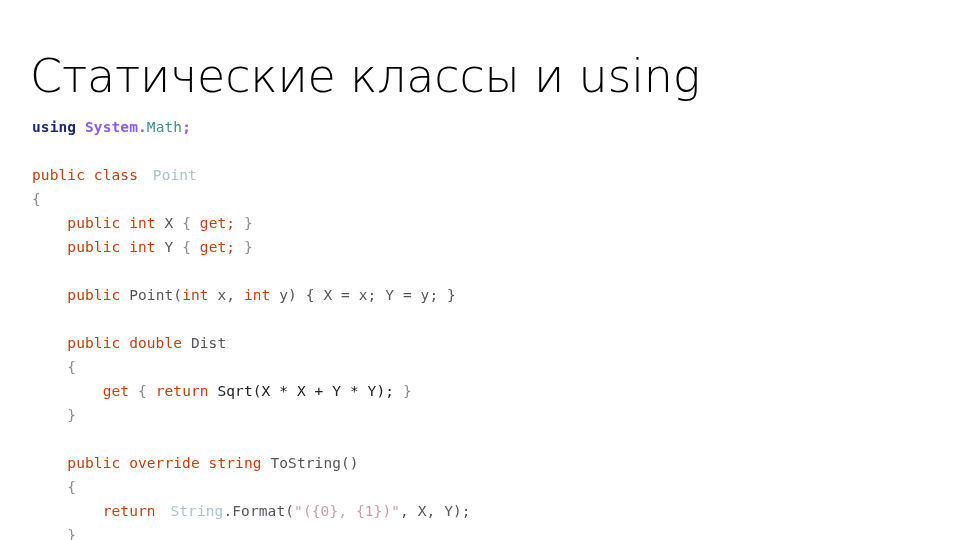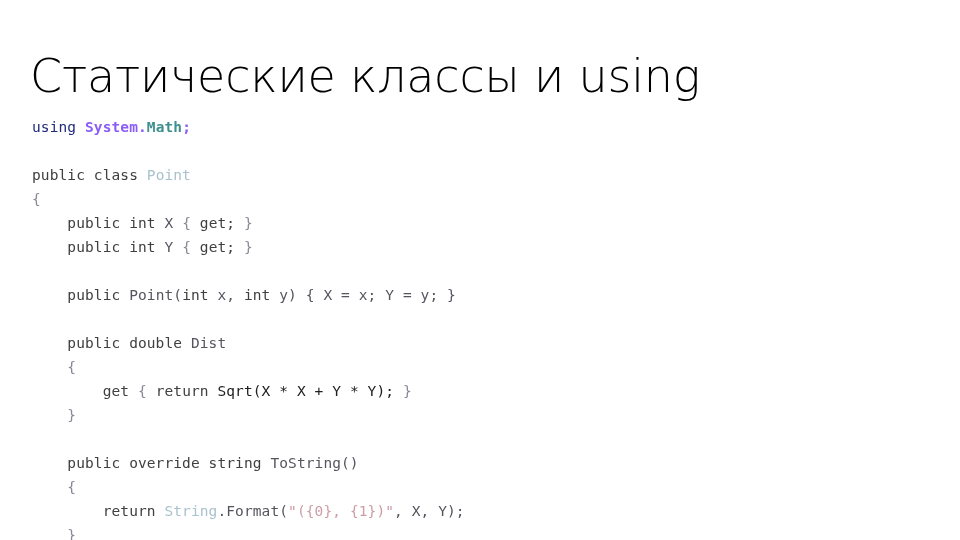--- a/index.html
+++ b/index.html
@@ -53,25 +53,25 @@
 
   .code-line {
     white-space: pre;
     min-height: 24px;
   }
   .code-line.blank {
     height: 24px;
   }
 
   
-  .tok-using      { color: #1f2a7a; font-weight: 400; }
+  .tok-using      { color: #1f2a7a; font-weight: 700; }
   .tok-plain-dark { color: #8b5cf6; font-weight: 700; }
-  .tok-type-teal  { color: #3f8f8f; font-weight: 700; }
-  .tok-kw         { color: #404040; }
-  .tok-type       { color: #a9c2cd; }
+  .tok-type-teal  { color: #3f8f8f; font-weight: 400; }
+  .tok-kw         { color: #c2410c; }
+  .tok-type       { color: #a9c2cd; margin-left: 6px; }
   .tok-ident      { color: #55555f; }
   .tok-punct      { color: #8a8a95; }
   .tok-string     { color: #cc9da6; }
   .tok-emph       { color: #202020; font-weight: 400; font-family: "DejaVu Sans Mono", monospace; }
 </style>
 </head>
 <body>
 
 <div class="slide">
 

